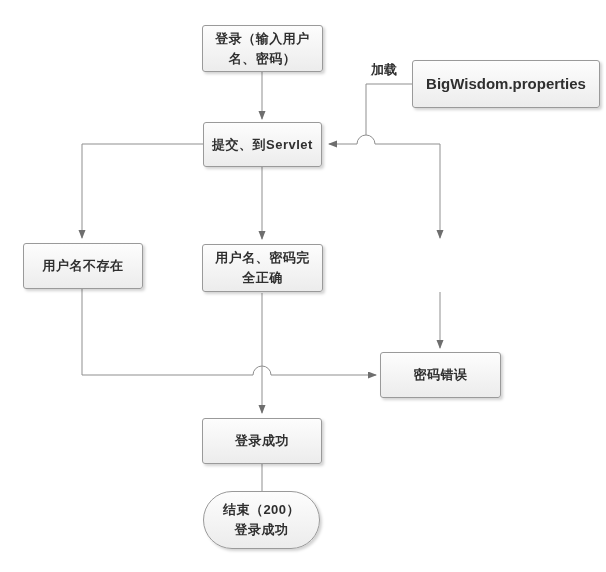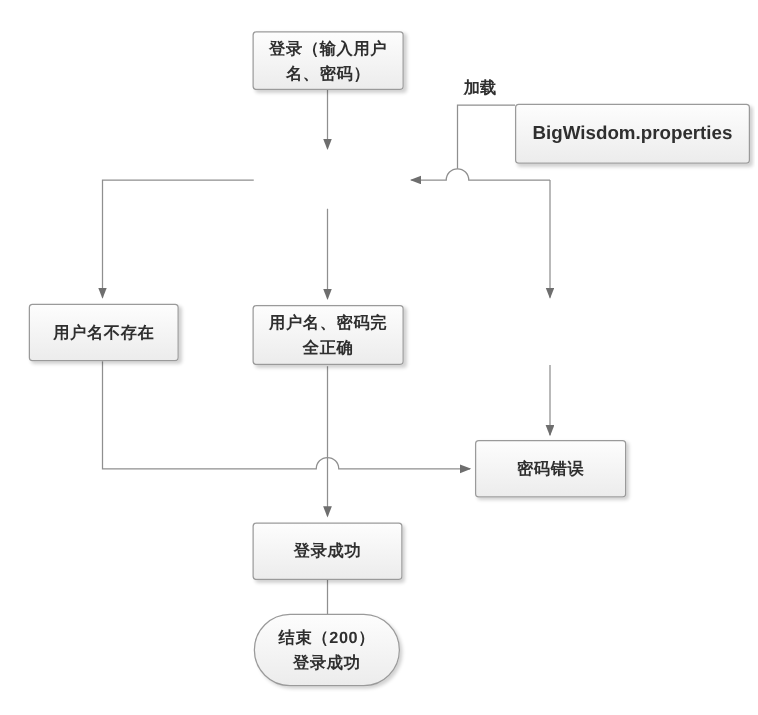--- a/index.html
+++ b/index.html
@@ -34,21 +34,21 @@
     background: linear-gradient(180deg, var(--node-fill-top, #fdfdfd) 0%, var(--node-fill-bottom, #ececec) 100%);
     border-radius: 3px;
     box-shadow: 2px 2px 3px rgba(0,0,0,0.18);
     font-size: 13px;
     font-weight: bold;
     color: var(--text, #2f2f2f);
     line-height: 20px;
     letter-spacing: 0.5px;
   }
   .terminator { border-radius: 29px; }
-  .latin { font-size: 15px; letter-spacing: 0; margin-top: 23px; }
+  .latin { font-size: 15px; letter-spacing: 0; }
   .edge-label {
     position: absolute;
     font-size: 13px;
     font-weight: bold;
     color: var(--text, #2f2f2f);
     text-align: left;
     line-height: 18px;
   }
 </style>
 </head>
@@ -84,20 +84,21 @@
     <path class="edge" d="M262,464 L262,502" marker-end="url(#arw)"></path>
   </svg>
 
   <div class="node" style="left:202px;top:25px;width:121px;height:47px">登录（输入用户
 名、密码）</div>
 
   <div class="node latin" style="left:412px;top:60px;width:188px;height:48px">BigWisdom.properties</div>
 
   <div class="edge-label" style="left:371px;top:61px;width:34px">加载</div>
 
+  <div class="node" style="left:203px;top:122px;width:119px;height:45px">提交、到Servlet</div>
 
   <div class="node" style="left:23px;top:243px;width:120px;height:46px">用户名不存在</div>
 
   <div class="node" style="left:202px;top:244px;width:121px;height:48px">用户名、密码完
 全正确</div>
 
 
   <div class="node" style="left:380px;top:352px;width:121px;height:46px">密码错误</div>
 
   <div class="node" style="left:202px;top:418px;width:120px;height:46px">登录成功</div>

